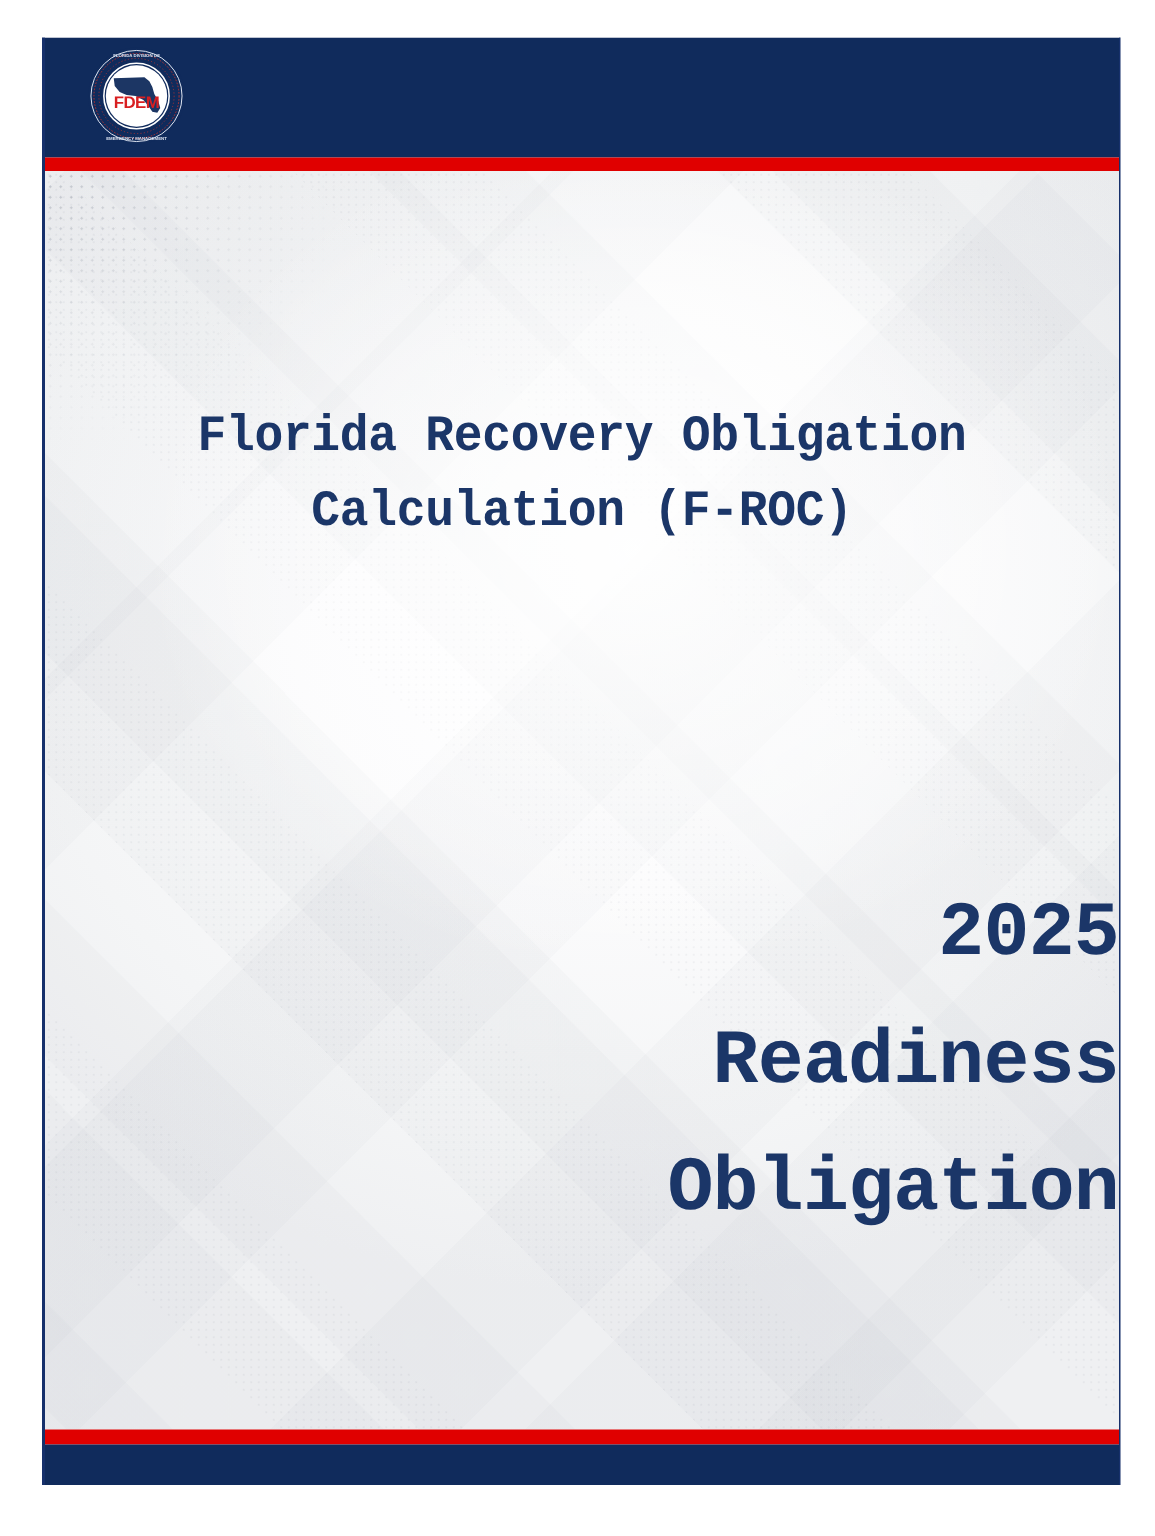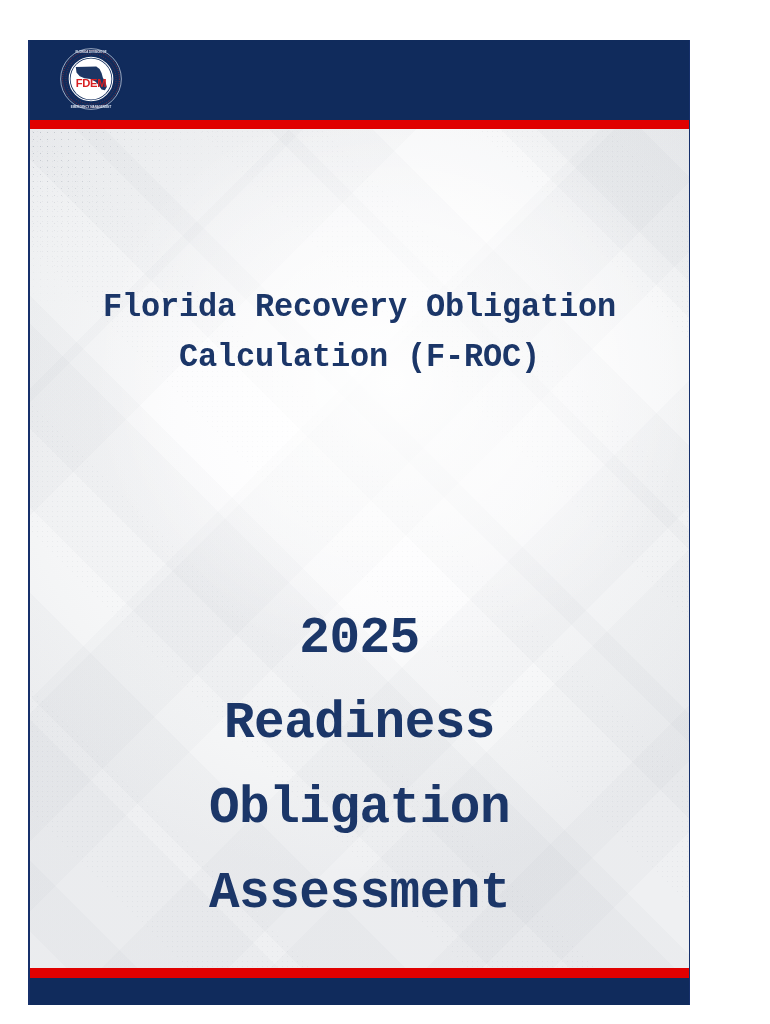--- a/index.html
+++ b/index.html
@@ -11,22 +11,22 @@
     width: 770px;
     height: 1024px;
     font-family: "Liberation Sans", sans-serif;
     overflow: hidden;
   }
 
   
   .page {
     position: absolute;
     left: 28px;
-    top: 40px;
-    width: 662px;
+    top: 25px;
+    width: 719px;
     height: 965px;
     box-sizing: border-box;
     border-left: 2px solid #16306b;
     border-right: 1px solid #16306b;
     background: #f2f3f5;
     overflow: hidden;
   }
 
   
   .header-band {
@@ -133,21 +133,21 @@
     font-size: 34px;
     font-weight: bold;
     line-height: 50px;
     letter-spacing: -0.2px;
     transform: scaleX(0.94);
   }
   .subtitle {
     position: absolute;
     left: 0; right: 0;
     top: 467px;
-    text-align: center;
+    text-align: right;
     color: #1b3668;
     font-size: 51px;
     font-weight: bold;
     line-height: 85px;
     letter-spacing: -0.5px;
   }
 
   
   .footer-rule {
     position: absolute;
@@ -202,21 +202,20 @@
     <div class="text-layer">
       <div class="title">
         <div>Florida Recovery Obligation</div>
         <div>Calculation (F-ROC)</div>
       </div>
 
       <div class="subtitle">
         <div>2025</div>
         <div>Readiness</div>
         <div>Obligation</div>
-        <div>Assessment</div>
       </div>
     </div>
   </div>
 
   <div class="footer-rule"></div>
   <div class="footer-band"></div>
 
 </div>
 
 </body></html>

